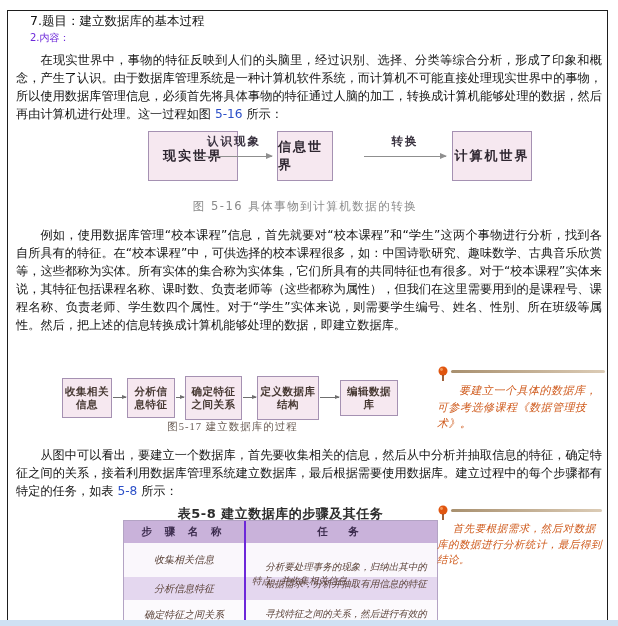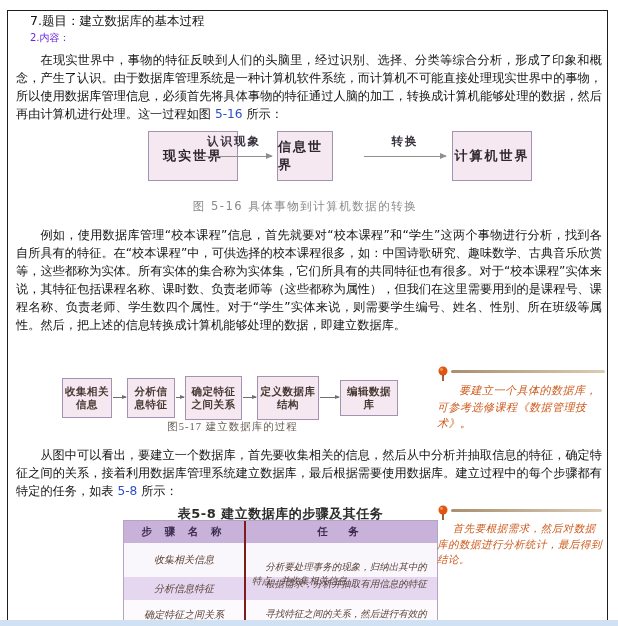--- a/index.html
+++ b/index.html
@@ -57,21 +57,21 @@
   .note-line{flex:1;height:2.5px;background:linear-gradient(to right,#a8906f,#dcccb6);margin-top:4px;border-radius:2px;}
   .note-text{font-family:"Liberation Serif",serif;font-style:italic;color:var(--note-orange,#cf5a1c);margin-top:3px;}
   .note1 .note-text{font-size:11px;line-height:16.5px;text-indent:2em;letter-spacing:0.5px;}
   .note2 .note-text{font-size:10.5px;line-height:15.5px;text-indent:1.5em;letter-spacing:0.5px;}
 
   
   .tbl-cap{position:absolute;left:123px;top:505px;width:315px;text-align:center;font-weight:bold;font-size:13px;color:#2c2c2c;letter-spacing:0.5px;}
   .tbl{position:absolute;left:123px;top:520px;width:315px;border:1px solid #b3a3c4;font-family:"Liberation Serif",serif;font-style:italic;color:#5a4238;}
   .trow{display:flex;}
   .tc1{width:120px;display:flex;align-items:center;justify-content:center;text-align:center;font-size:10px;}
-  .tc2{flex:1;border-left:2px solid #7f1d1d;font-size:9.5px;line-height:13.5px;padding:0 8px 0 6px;text-indent:1.4em;}
+  .tc2{flex:1;border-left:2px solid #6d28d9;font-size:9.5px;line-height:13.5px;padding:0 8px 0 6px;text-indent:1.4em;}
   .thead{height:22px;background:var(--table-header-bg,#c9b2da);font-weight:bold;font-style:normal;color:#3c2c4e;}
   .thead .tc1{font-size:10.5px;letter-spacing:5px;}
   .thead .tc2{display:flex;align-items:center;justify-content:center;font-size:10.5px;letter-spacing:5px;text-indent:0;}
   .r1{height:34px;background:#faf7fc;}
   .r1 .tc2{padding-top:18px;}
   .r2{height:23px;background:var(--row-alt-bg,#e4d7ef);}
   .r2 .tc2{padding-top:1px;}
   .r3{height:29px;background:#fcfafd;}
   .r3 .tc2{padding-top:8px;}
 

